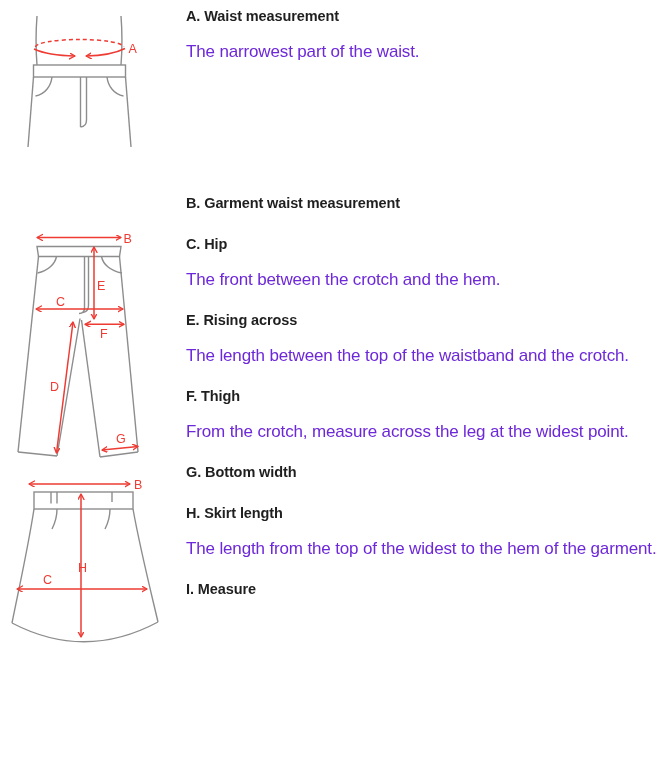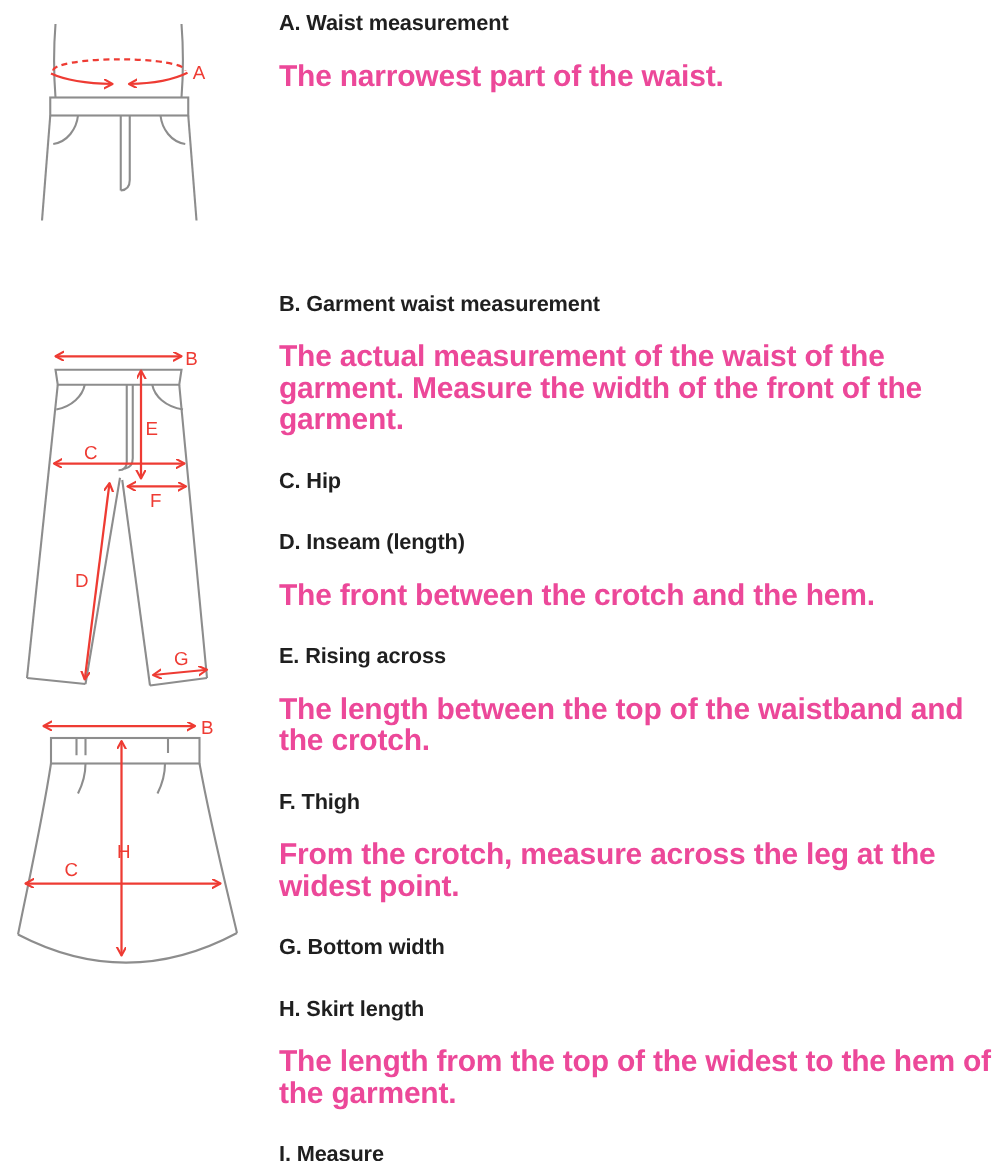--- a/index.html
+++ b/index.html
@@ -22,24 +22,23 @@
 
   .col-text h3 {
     margin:20px 16px 0 0;
     font-size:14.5px; line-height:21px;
     font-weight:bold; color:#1f1f1f;
     letter-spacing:-0.1px;
   }
   .col-text .group h3:first-child { margin-top:0; }
   .col-text p {
     margin:14px 0 0 0;
-    font-size:20px; line-height:21px;
-    color:#ec4899;
+    font-size:17px; line-height:21px;
+    color:#6d28d9;
     letter-spacing:-0.15px;
-    font-weight:bold;
   }
 
   .garment { stroke:#8d8d8d; stroke-width:1.4; fill:none; }
   .measure { stroke:#ee3b33; stroke-width:1.5; fill:none; }
   .measure-dash { stroke:#ee3b33; stroke-width:1.5; fill:none; stroke-dasharray:4 3; }
   .mlabel { fill:#ee3b33; font-family:"Liberation Sans", sans-serif; font-size:12.5px; }
 </style>
 </head>
 <body>
 
@@ -141,25 +140,23 @@
 
   <div class="col-text">
 
     <section class="group group-a">
       <h3>A. Waist measurement</h3>
       <p>The narrowest part of the waist.</p>
     </section>
 
     <section class="group group-b">
       <h3>B. Garment waist measurement</h3>
-      <p>The actual measurement of the waist of the garment. Measure the width of the front of the garment.</p>
 
       <h3>C. Hip</h3>
 
-      <h3>D. Inseam (length)</h3>
       <p>The front between the crotch and the hem.</p>
 
       <h3>E. Rising across</h3>
       <p>The length between the top of the waistband and the crotch.</p>
 
       <h3>F. Thigh</h3>
       <p>From the crotch, measure across the leg at the widest point.</p>
 
       <h3>G. Bottom width</h3>
 

